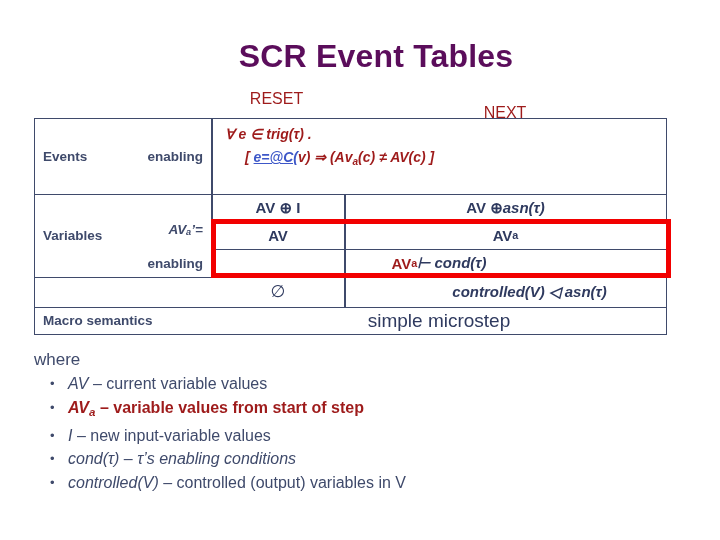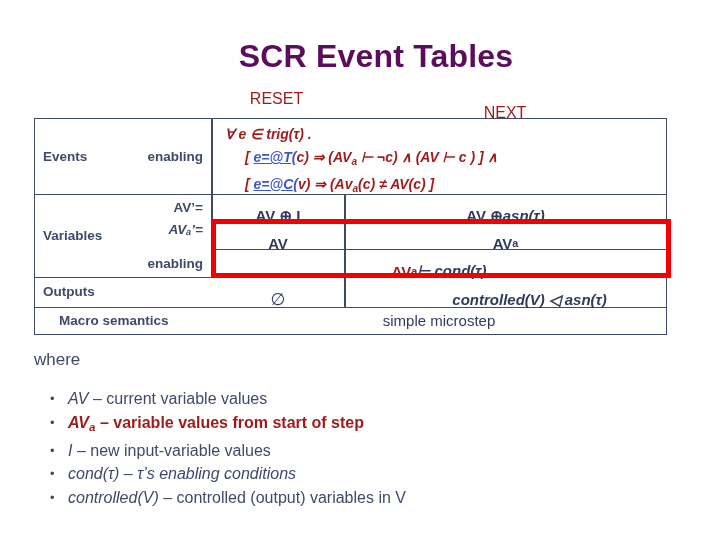--- a/index.html
+++ b/index.html
@@ -80,25 +80,24 @@
   }
   .sublabel {
     font-size: 13.5px;
     font-weight: bold;
     color: #3f4a6b;
   }
   .datacell {
     font-size: 15px;
     font-weight: bold;
     color: #2f3a5f;
-    margin-top: 8px;
   }
   .datacell.italic { font-style: italic; padding-left: 48px; }
   .plaincell {
-    font-size: 15px;
+    font-size: 19px;
     font-weight: normal;
     color: #2f3a5f;
   }
 
   
   #events-formula {
     position: absolute;
     left: 212px;
     top: 120px;
     width: 412px;
@@ -138,21 +137,21 @@
     position: absolute;
     left: 34px;
     top: 350px;
     width: 660px;
     font-size: 17px;
     color: #3f4a6b;
   }
   #where-label {
     font-size: 17px;
     color: #3f4a6b;
-    margin-bottom: 17px;
+    margin-bottom: 2px;
   }
   #where-list {
     list-style: none;
     margin: 0;
     padding: 0;
   }
   #where-list li {
     position: relative;
     padding-left: 34px;
     line-height: 23.5px;
@@ -187,23 +186,20 @@
   <div class="hline" style="left:0; top:157.5px; width:631px;"></div>
   <div class="hline" style="left:0; top:187.5px; width:631px;"></div>
 
   <div class="vline" style="left:176px; top:74.5px; height:83px;"></div>
   <div class="vline" style="left:176px; top:0; height:75px;"></div>
   <div class="vline" style="left:309px; top:74.5px; height:113px;"></div>
 
   <div class="cell c-left rowlabel" style="left:0; top:0; width:110px; height:74px;">Events</div>
   <div class="cell c-right sublabel" style="left:100px; top:0; width:76px; height:74px;">enabling</div>
 
-  <div class="cell c-right sublabel" style="left:100px; top:75px; width:76px; height:27px;">
-    <span>AV’=</span>
-  </div>
   <div class="cell c-center datacell" style="left:177px; top:75px; width:132px; height:27px;">AV ⊕ I</div>
   <div class="cell c-center datacell" style="left:310px; top:75px; width:321px; height:27px;">
     <span>AV ⊕  </span>
       <span class="it">asn(τ)</span>
   </div>
 
   <div class="cell c-left rowlabel" style="left:0; top:75px; width:100px; height:83px;">Variables</div>
 
   <div class="cell c-right sublabel" style="left:100px; top:96px; width:76px; height:28px;font-style:italic;">
     <span>AVₐ’=</span>
@@ -216,30 +212,28 @@
 
   <div class="cell c-right sublabel" style="left:100px; top:130px; width:76px; height:28px;">
     <span>enabling</span>
   </div>
   <div class="cell c-center datacell" style="left:177px; top:130px; width:454px; height:28px;">
     <span style="color:#9e1b1b;">AV</span>
       <span class="sub" style="color:#9e1b1b;">a</span>
       <span class="it"> ⊢  cond(τ)</span>
   </div>
 
-  <div class="cell c-left rowlabel" style="left:0; top:158px; width:176px; height:29px;">Outputs</div>
   <div class="cell c-center datacell" style="left:177px; top:158px; width:132px; height:29px; font-size:17px; font-weight:normal;">∅</div>
   <div class="cell c-center datacell italic" style="left:310px; top:158px; width:321px; height:29px;">controlled(V) ◁  asn(τ)</div>
 
-  <div class="cell c-left rowlabel" style="left:16px; top:188px; width:176px; height:27px;">Macro semantics</div>
+  <div class="cell c-left rowlabel" style="left:0; top:188px; width:176px; height:27px;">Macro semantics</div>
   <div class="cell c-center plaincell" style="left:177px; top:188px; width:454px; height:27px;">simple microstep</div>
 
   <div id="events-formula" style="left:178px; top:2px;">
     <span class="ln ln1">∀ e ∈ trig(τ) .</span>
-    <span class="ln ln2"><span>[ </span><span class="lnk">e=@T(</span><span>c) ⇒ (AV</span><span class="sub">a</span><span> ⊢ ¬c) ∧ (AV ⊢ c ) ]  ∧</span></span>
     <span class="ln ln3"><span>[ </span><span class="lnk">e=@C(</span><span>v) ⇒ (Av</span><span class="sub">a</span><span>(c) ≠ AV(c) ]</span></span>
   </div>
 </div>
 
 <div id="highlight-box"></div>
 
 <div id="where-block">
   <div id="where-label">where</div>
   <ul id="where-list">
 

